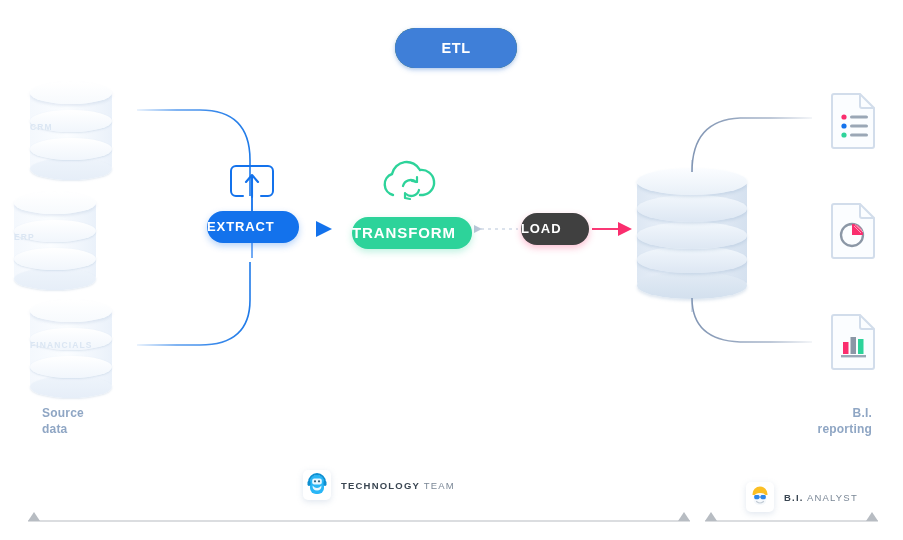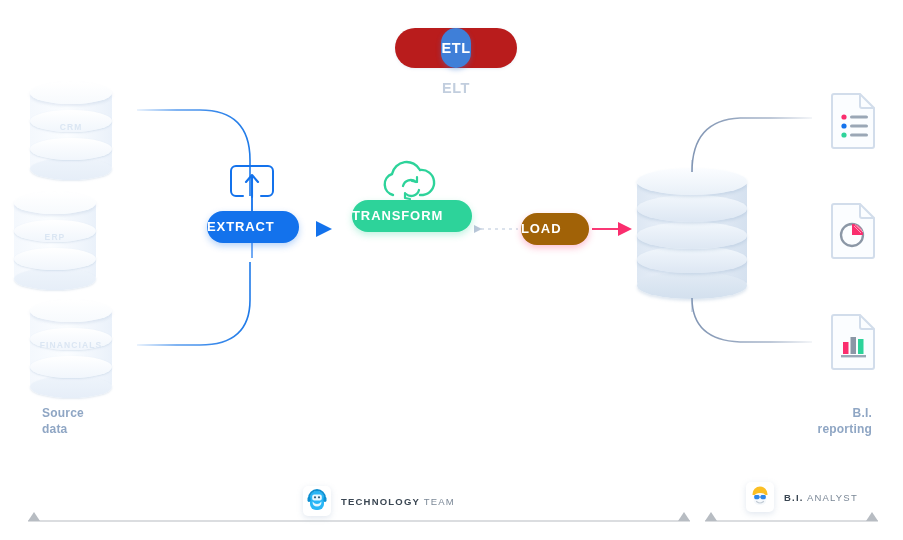--- a/index.html
+++ b/index.html
@@ -19,26 +19,25 @@
     background: #ffffff;
   }
 
   
   .toggle-wrap {
     position: absolute;
     left: 395px;
     top: 28px;
     width: 122px;
     height: 40px;
-    background: #b91c1c;
+    background: #4d7c0f;
     border-radius: 20px;
     display: flex;
     align-items: center;
     box-shadow: 0 1px 3px rgba(120,140,180,0.16);
-    flex-direction: column;
   }
   .toggle-opt {
     flex: 1 1 50%;
     height: 40px;
     line-height: 40px;
     text-align: center;
     font-size: 14.5px;
     font-weight: bold;
     letter-spacing: 0.6px;
     color: #c2cede;
@@ -73,21 +72,20 @@
     box-shadow: 0 1px 2px rgba(150,175,205,0.28);
   }
   .src-db .d0 { top: 0px;  background: linear-gradient(180deg,#ffffff 0%,#f7fafd 100%); box-shadow:0 2px 3px rgba(150,175,205,0.22); }
   .src-db .d1 { top: 28px; }
   .src-db .d2 { top: 56px; }
   .src-db .d3 { top: 76px; background: linear-gradient(180deg,#eef4fb 0%,#e6eef8 100%); }
   .src-db .label {
     position: absolute;
     left: 0; top: 40px;
     width: 82px;
-    text-align: center;
     font-size: 8.5px;
     font-weight: bold;
     letter-spacing: 1.1px;
     color: #dbe6f3;
     z-index: 5;
   }
 
   
   #warehouse {
     position: absolute;
@@ -122,31 +120,31 @@
     border-radius: 16px;
     color: #ffffff;
     font-size: 13px;
     font-weight: bold;
     letter-spacing: 0.9px;
     text-align: left;
     z-index: 12;
     white-space: nowrap;
   }
   #pill-extract   { left: 207px; top: 211px; width: 92px; background: #1372ec; box-shadow: 0 3px 7px rgba(19,114,236,0.30); }
-  #pill-transform { left: 352px; top: 200px; width: 120px; background: #2dd39a; box-shadow: 0 3px 7px rgba(45,211,154,0.30); font-size: 13px; }
-  #pill-load      { left: 521px; top: 213px; width: 68px; background: #a16207; box-shadow: 0 3px 7px rgba(250,46,110,0.30); }
+  #pill-transform { left: 352px; top: 217px; width: 120px; background: #2dd39a; box-shadow: 0 3px 7px rgba(45,211,154,0.30); font-size: 15px; }
+  #pill-load      { left: 521px; top: 213px; width: 68px; background: #404040; box-shadow: 0 3px 7px rgba(250,46,110,0.30); }
 
   
   .actor {
     position: absolute;
     display: flex;
     align-items: center;
     gap: 10px;
   }
-  #actor-tech   { left: 303px; top: 486px; }
+  #actor-tech   { left: 303px; top: 470px; }
   #actor-bi     { left: 746px; top: 482px; }
   .actor .badge {
     width: 28px; height: 30px;
     border-radius: 5px;
     background: #ffffff;
     box-shadow: 0 2px 6px rgba(120,145,180,0.22);
     display: flex; align-items: center; justify-content: center;
   }
   .actor .atext {
     font-size: 9.5px;
@@ -225,21 +223,20 @@
     <path d="M692,160 L692,172" stroke="#b9c8dc" stroke-width="1.2" fill="none"></path>
     <path d="M692,298 L692,312" stroke="#b9c8dc" stroke-width="1.2" fill="none"></path>
 
     <path d="M692,172 Q692,120 740,118 L812,118" fill="none" stroke="url(#gradFadeR)" stroke-width="1.5"></path>
     <path d="M748,229 L812,229" fill="none" stroke="url(#gradFadeR)" stroke-width="1.6"></path>
     <path d="M692,298 Q692,340 740,342 L812,342" fill="none" stroke="url(#gradFadeR)" stroke-width="1.5"></path>
   </svg>
 
   <div class="toggle-wrap">
     <div class="toggle-opt active">ETL</div>
-    <div class="toggle-opt">ELT</div>
   </div>
 
   <div class="src-db" style="left:30px; top:82px;">
     <div class="body"></div>
     <div class="disc d3"></div>
     <div class="disc d2"></div>
     <div class="disc d1"></div>
     <div class="disc d0"></div>
     <div class="label">CRM</div>
   </div>

